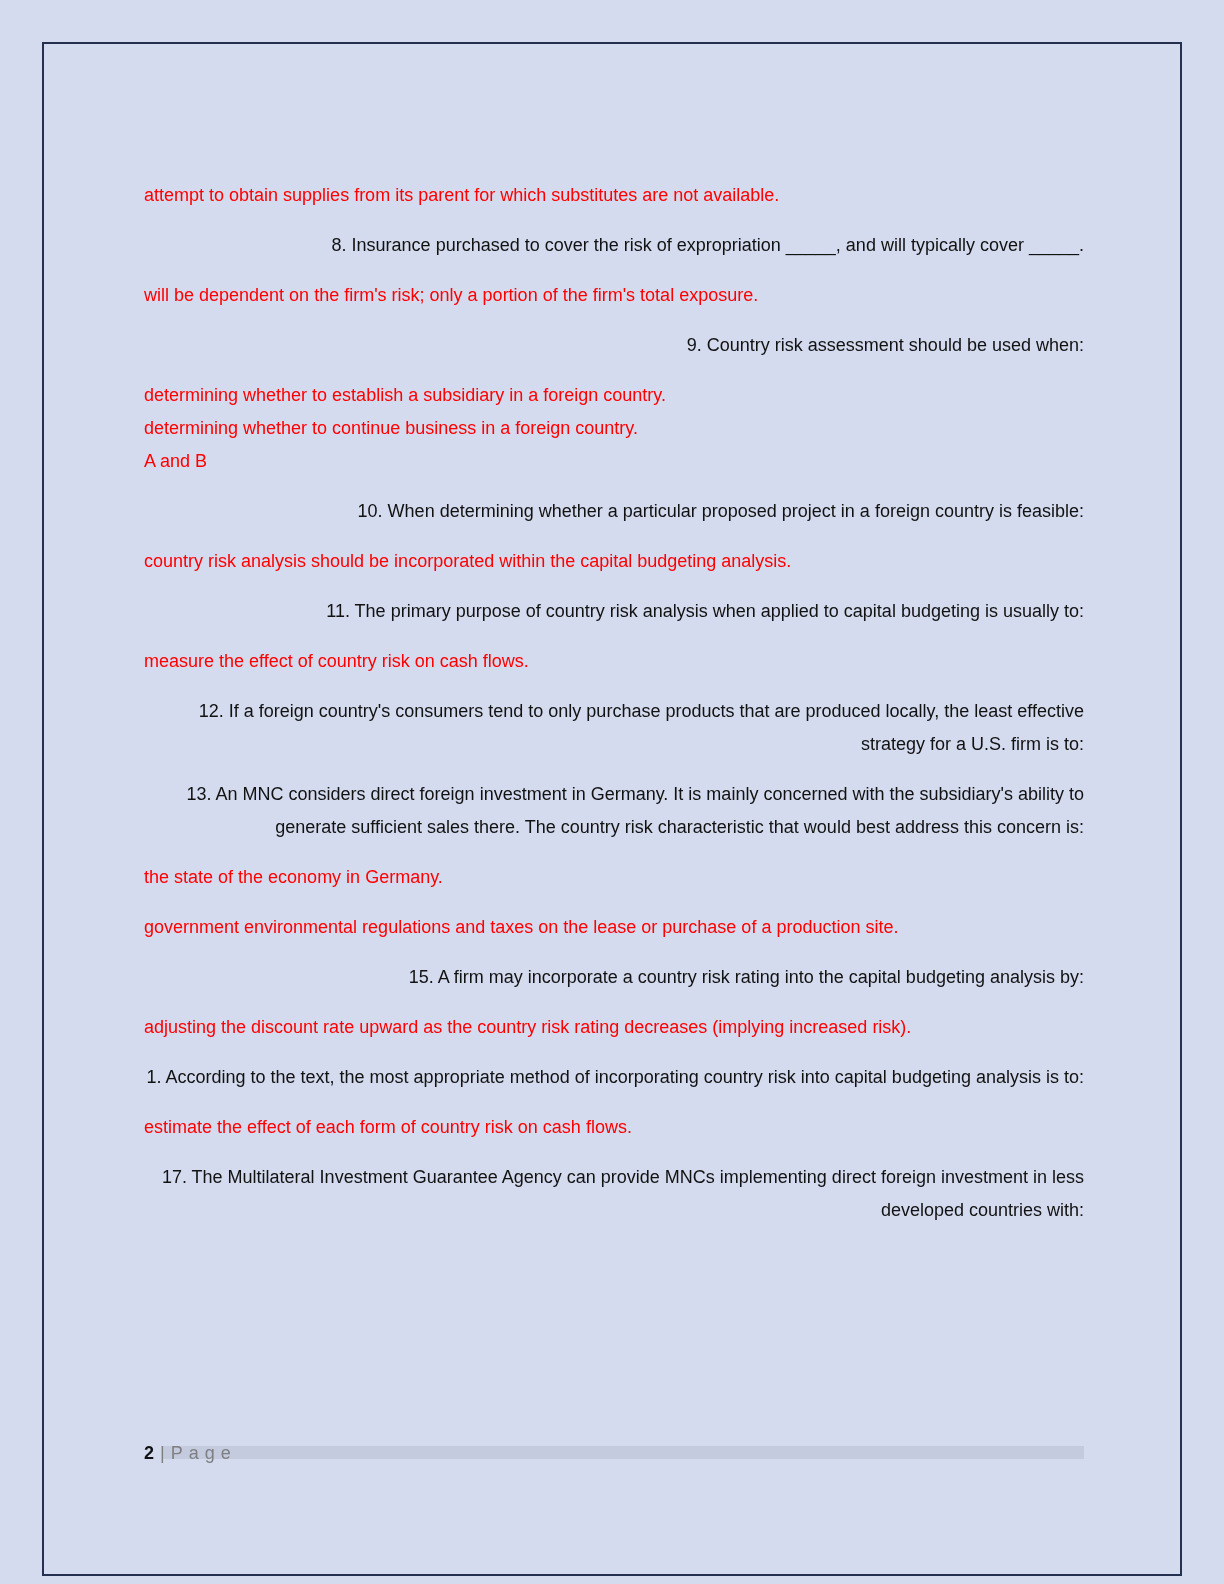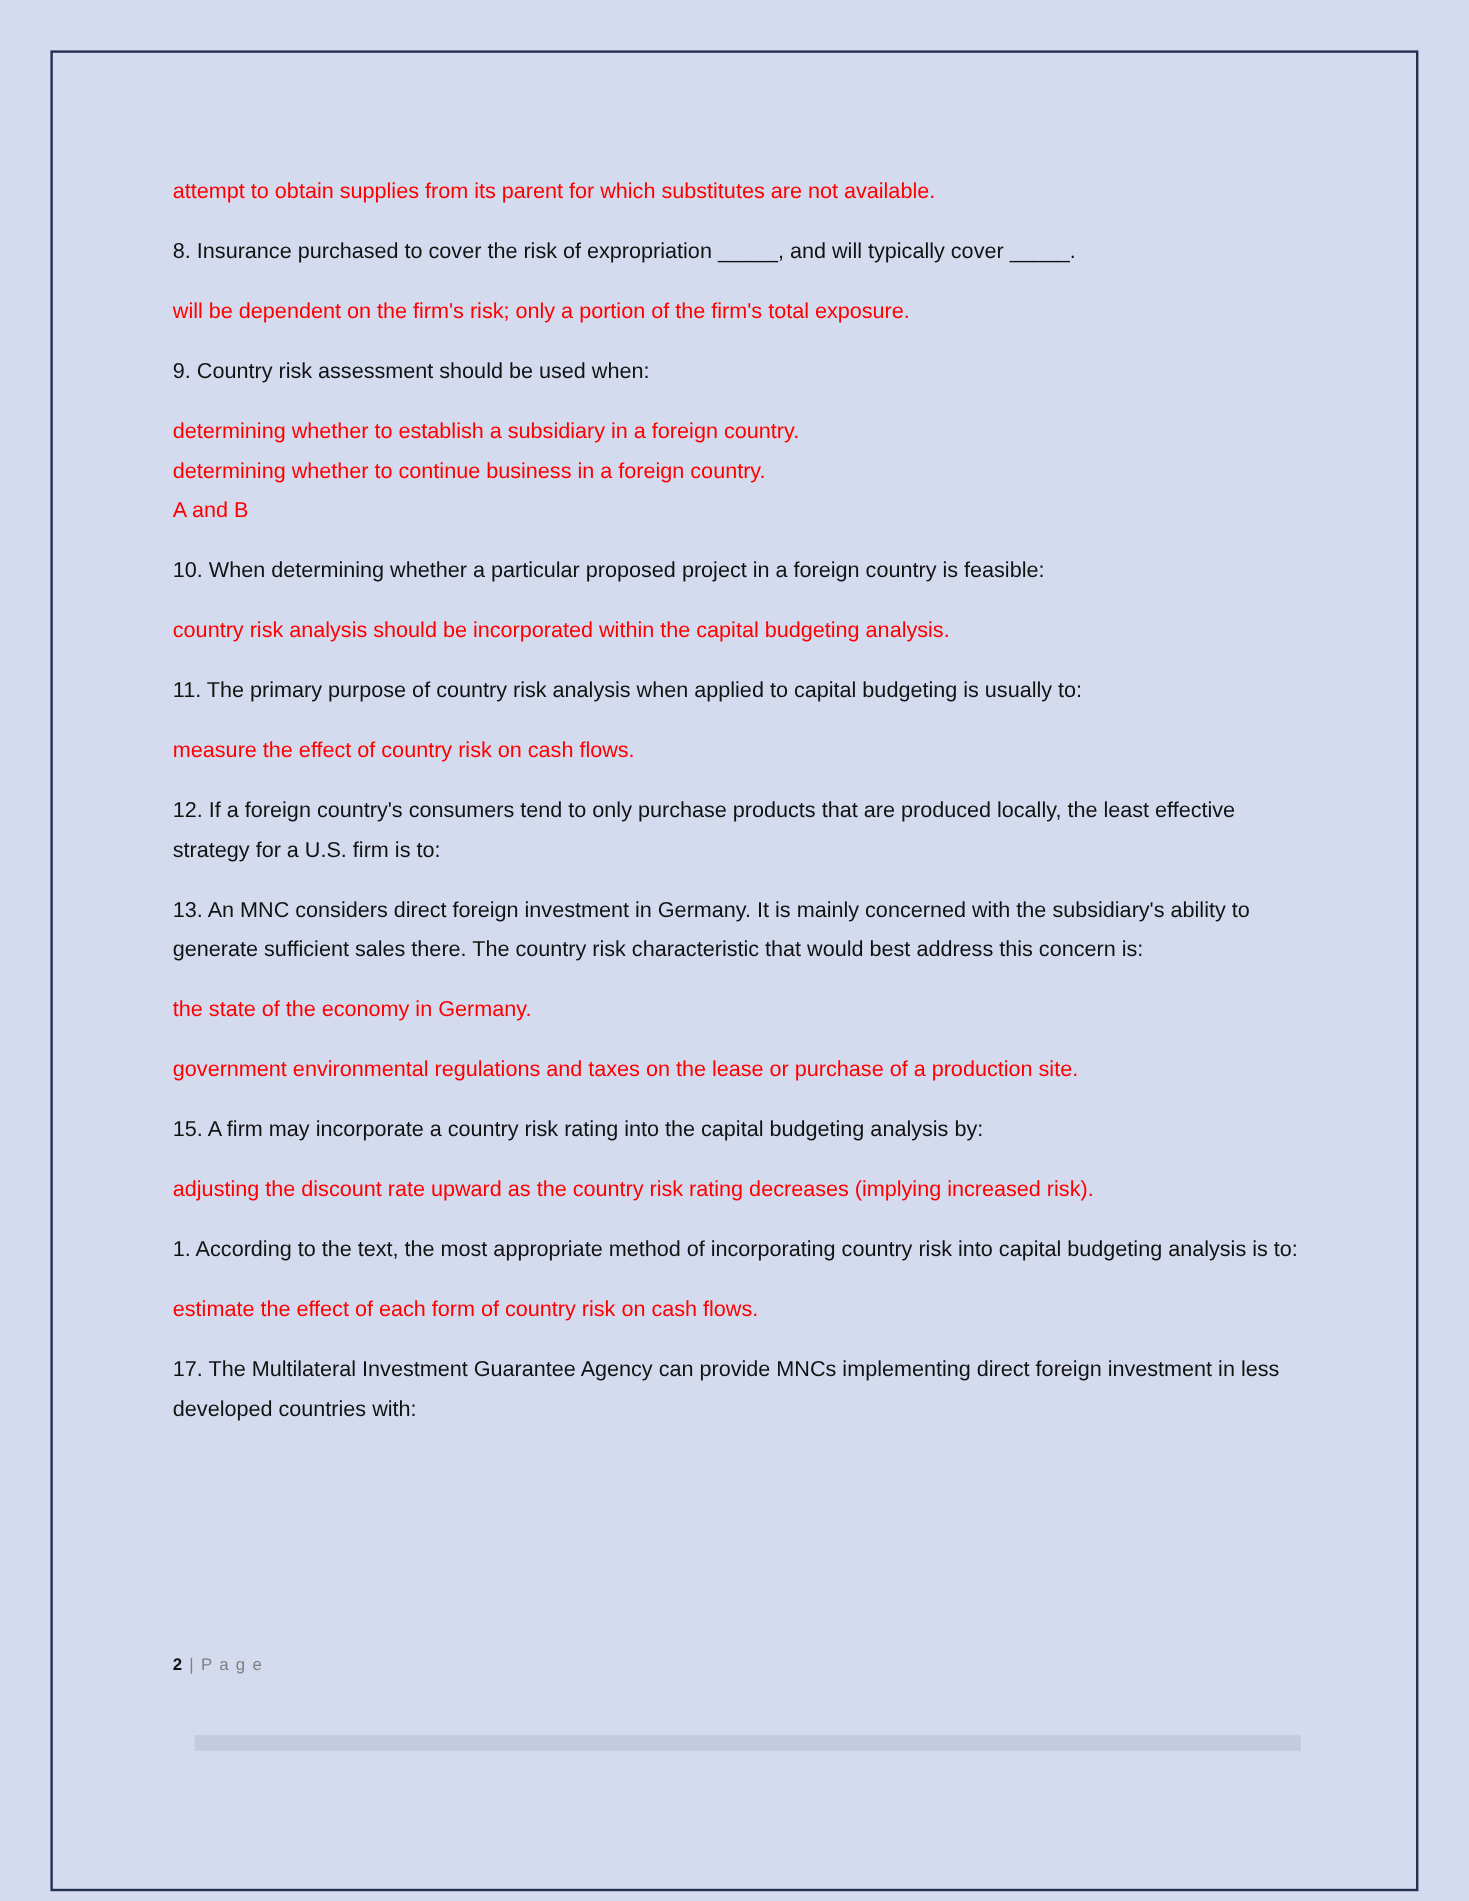--- a/index.html
+++ b/index.html
@@ -21,39 +21,41 @@
     width: 1140px;
     height: 1534px;
     box-sizing: border-box;
     border: 2px solid #233050;
     background: transparent;
   }
   .content {
     box-sizing: border-box;
     padding: 99px 96px 0 100px;
     width: 100%;
+    margin-top: 36px;
   }
   .para {
     margin: 0 0 17px 0;
     font-size: 18px;
     line-height: 33px;
     white-space: pre-line;
     max-width: 940px;
   }
   .para.q {
     color: #121212;
+    text-align: right;
   }
   .para.a {
     color: #ff0000;
   }
   .footer {
     position: absolute;
     left: 100px;
-    top: 1332px;
-    font-size: 14px;
+    top: 1398px;
+    font-size: 18px;
     line-height: 22px;
     z-index: 2;
   }
   .footer-rule {
     position: absolute;
     left: 118px;
     top: 1402px;
     width: 922px;
     height: 13px;
     background: rgba(95, 102, 120, 0.13);

